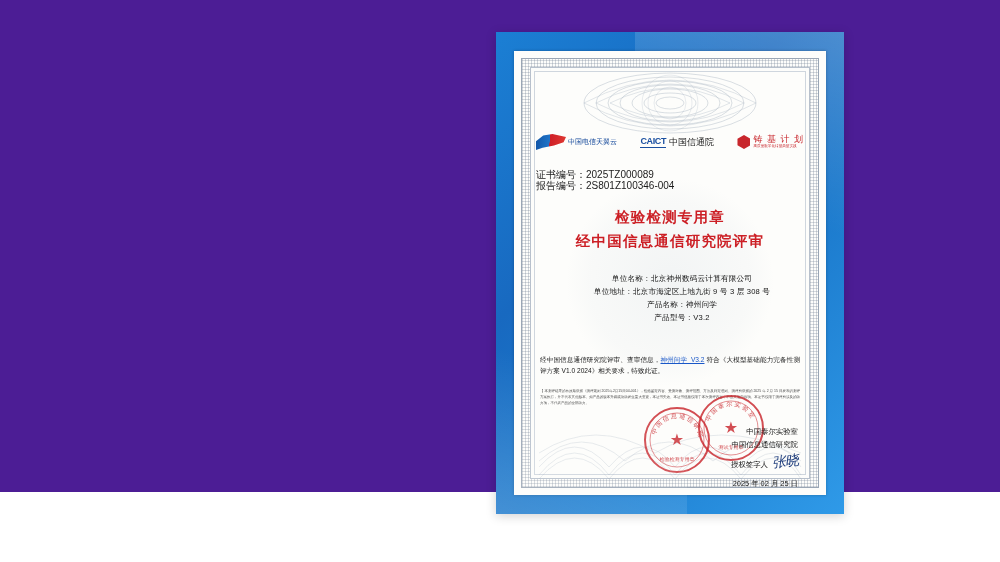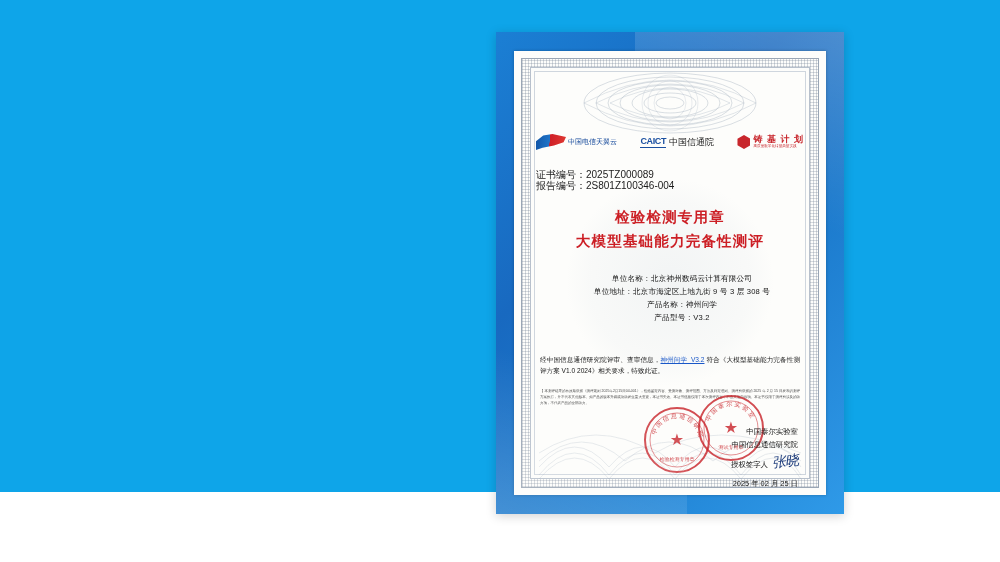--- a/index.html
+++ b/index.html
@@ -10,21 +10,21 @@
   body {
     width: 1000px;
     height: 562px;
     overflow: hidden;
     font-family: "Liberation Sans", sans-serif;
   }
   #stage {
     position: relative;
     width: 1000px;
     height: 492px;
-    background: #0ea5e9;
+    background: #4c1d95;
   }
 
   
   .cert-outer {
     position: absolute;
     left: 496px;
     top: 32px;
     width: 348px;
     height: 482px;
     background: linear-gradient(135deg, #1b7fd4 0%, #1869c0 35%, #1b79cc 60%, #2f9ae8 100%);
@@ -179,21 +179,21 @@
   }
   .zhuji .hex {
     width: 13px; height: 14px;
     background: #c8262c;
     clip-path: polygon(50% 0, 100% 26%, 100% 74%, 50% 100%, 0 74%, 0 26%);
   }
   .zhuji .zj-text { line-height: 1; }
   .zhuji .zj-main {
     font-size: 9px;
     color: #c8262c;
-    font-weight: bold;
+    font-weight: normal;
     letter-spacing: 1px;
     white-space: nowrap;
   }
   .zhuji .zj-sub {
     font-size: 3.6px;
     color: #c8262c;
     letter-spacing: 0px;
     white-space: nowrap;
     margin-top: 1.5px;
   }
@@ -404,21 +404,21 @@
 
         <div class="meta-line">
           <span>证书编号：</span><span>2025TZ000089</span>
         </div>
         <div class="meta-line">
           <span>报告编号：</span><span>2S801Z100346-004</span>
         </div>
 
         <div class="title-wrap">
           <div class="title-main">检验检测专用章</div>
-          <div class="title-sub">大模型基础能力完备性测评</div>
+          <div class="title-sub">经中国信息通信研究院评审</div>
         </div>
 
         <div class="fields">
           <div class="field-row">
             <span class="lbl">单位名称：</span><span class="val">北京神州数码云计算有限公司</span>
           </div>
           <div class="field-row">
             <span class="lbl">单位地址：</span><span class="val">北京市海淀区上地九街 9 号 3 层 308 号</span>
           </div>
           <div class="field-row">

